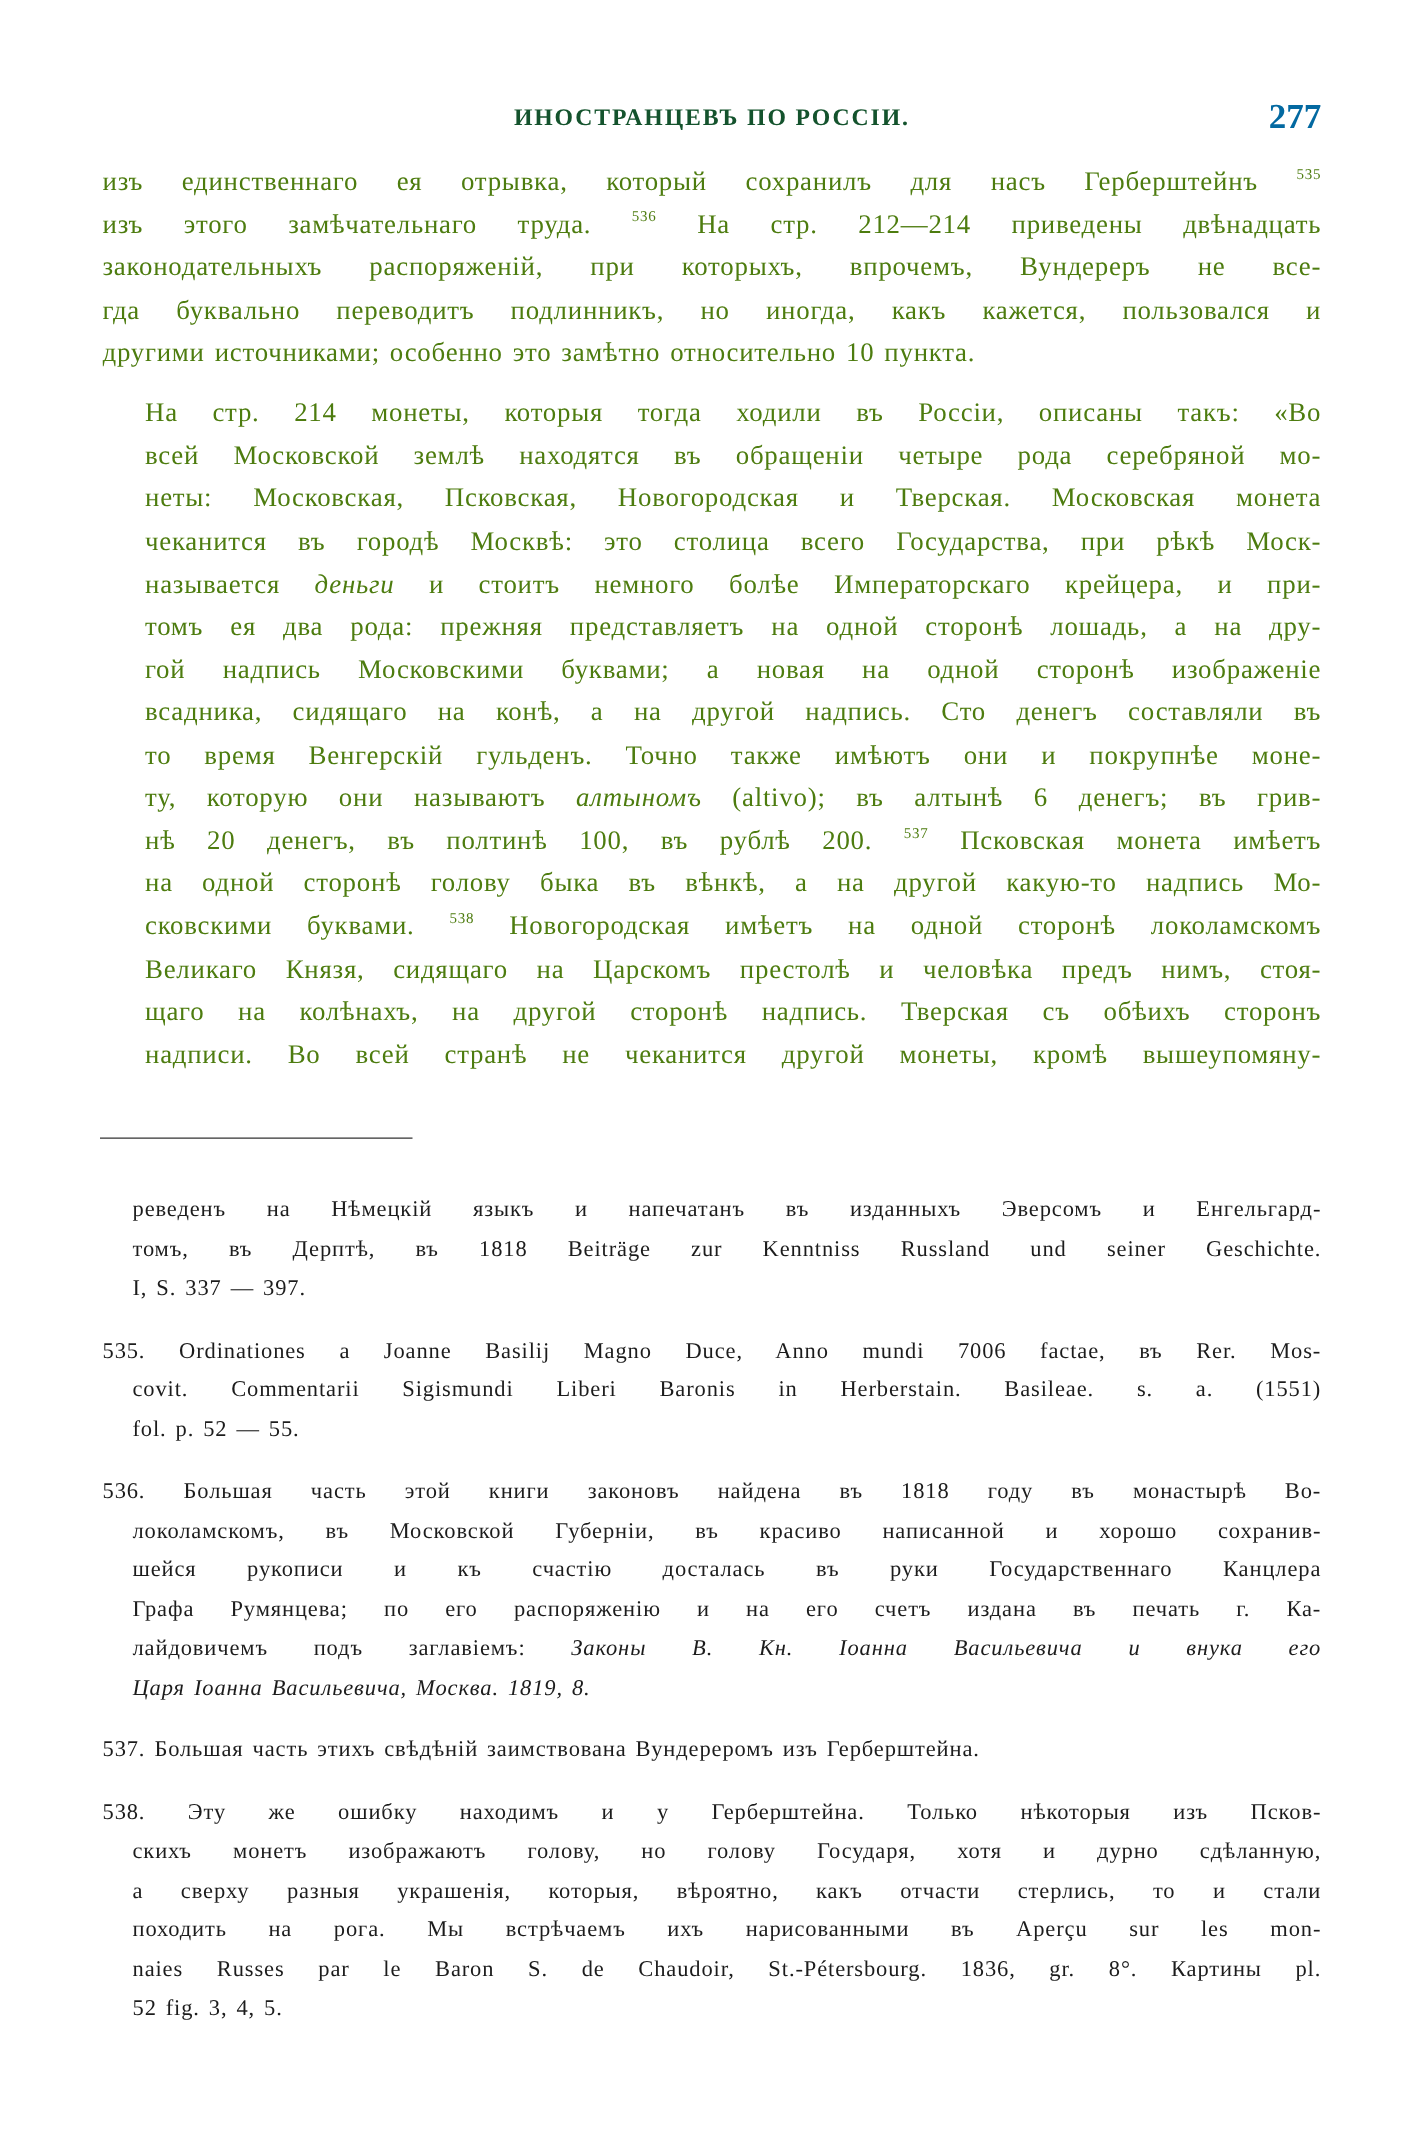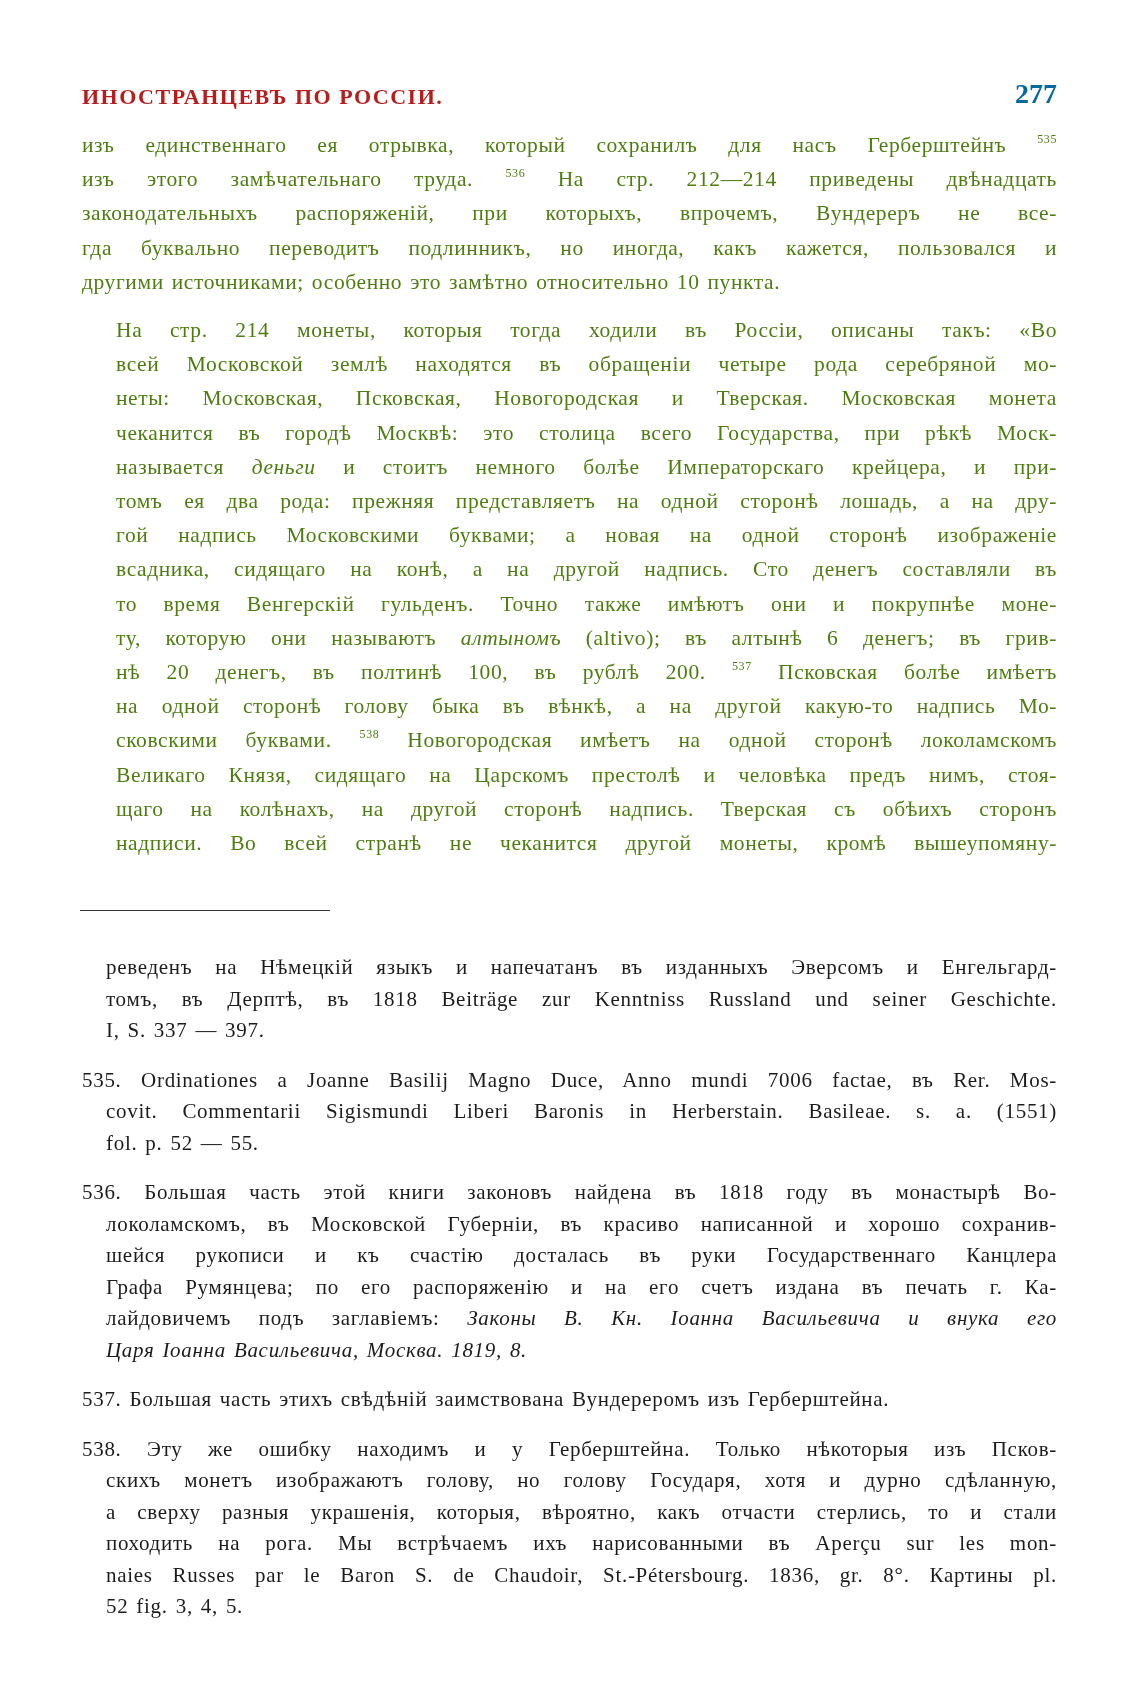--- a/index.html
+++ b/index.html
@@ -9,23 +9,23 @@
     color: #1a1a1a;
     font-family: "DejaVu Serif", "Liberation Serif", serif;
     position: relative;
     overflow: hidden;
   }
   .page { position: absolute; left: 0; top: 0; width: 1140px; height: 1705px; }
   .running-head {
     position: absolute; top: 78px; left: 82px; width: 975px; height: 40px;
   }
   .running-title {
-    position: absolute; left: 0; right: 0; 
-    font-size: 22px; letter-spacing: 1.5px; top: 6px;
-    font-family: "Liberation Serif", serif; font-weight: bold; color: #b91c1c;
+    position: absolute; left: 0; right: 0; text-align: center;
+    font-size: 19px; letter-spacing: 1.5px; top: 6px;
+    font-family: "Liberation Serif", serif; font-weight: bold; color: #14532d;
   }
   .page-number {
     position: absolute; right: 0; top: 0;
     font-size: 28px; font-weight: bold; font-family: "Liberation Serif", serif; color: #0369a1;
   }
   .body-text {
     position: absolute; left: 82px; top: 128px; width: 975px;
     font-family: "Liberation Serif", serif;
     font-size: 21.5px; line-height: 34.2px;
     text-align: justify; letter-spacing: 0.6px; word-spacing: 2px;
@@ -37,21 +37,21 @@
   .line.last { text-align-last: left; }
   sup { font-size: 12px; vertical-align: 9px; line-height: 0; }
   em { font-style: italic; }
   .rule {
     position: absolute; left: 80px; top: 910px; width: 250px; height: 0;
     border-top: 1.5px solid #333;
   }
   .footnotes {
     position: absolute; left: 82px; top: 952px; width: 975px;
     font-family: "Liberation Serif", serif;
-    font-size: 21px; line-height: 31.5px;
+    font-size: 18px; line-height: 31.5px;
     letter-spacing: 0.7px; word-spacing: 2px; color: #1c1c1c;
   }
   .fn { position: relative; padding-left: 24px; margin-bottom: 18px; }
   .fn .fl { display: block; white-space: nowrap; overflow: hidden; text-align: justify; text-align-last: justify; }
   .fn .fl.last { text-align-last: left; }
   .fn .fl.first-num { margin-left: -24px; }
 </style>
 </head>
 <body>
 
@@ -74,21 +74,21 @@
       <span class="line" style="text-indent:34px">На стр. 214 монеты, которыя тогда ходили въ Россіи, описаны такъ: «Во</span>
       <span class="line">всей Московской землѣ находятся въ обращеніи четыре рода серебряной мо-</span>
       <span class="line">неты: Московская, Псковская, Новогородская и Тверская. Московская монета</span>
       <span class="line">чеканится въ городѣ Москвѣ: это столица всего Государства, при рѣкѣ Моск-</span>
       <span class="line"><span>называется</span> <em>деньги</em> <span>и стоитъ немного болѣе Императорскаго крейцера, и при-</span></span>
       <span class="line">томъ ея два рода: прежняя представляетъ на одной сторонѣ лошадь, а на дру-</span>
       <span class="line">гой надпись Московскими буквами; а новая на одной сторонѣ изображеніе</span>
       <span class="line">всадника, сидящаго на конѣ, а на другой надпись. Сто денегъ составляли въ</span>
       <span class="line">то время Венгерскій гульденъ. Точно также имѣютъ они и покрупнѣе моне-</span>
       <span class="line"><span>ту, которую они называютъ</span> <em>алтыномъ</em> <span>(altivo); въ алтынѣ 6 денегъ; въ грив-</span></span>
-      <span class="line"><span>нѣ 20 денегъ, въ полтинѣ 100, въ рублѣ 200.</span> <sup>537</sup> <span>Псковская болѣе имѣетъ</span></span>
+      <span class="line"><span>нѣ 20 денегъ, въ полтинѣ 100, въ рублѣ 200.</span> <sup>537</sup> <span>Псковская монета имѣетъ</span></span>
       <span class="line">на одной сторонѣ голову быка въ вѣнкѣ, а на другой какую-то надпись Мо-</span>
       <span class="line"><span>сковскими буквами.</span> <sup>538</sup> <span>Новогородская имѣетъ на одной сторонѣ локоламскомъ</span></span>
       <span class="line">Великаго Князя, сидящаго на Царскомъ престолѣ и человѣка предъ нимъ, стоя-</span>
       <span class="line">щаго на колѣнахъ, на другой сторонѣ надпись. Тверская съ обѣихъ сторонъ</span>
       <span class="line">надписи. Во всей странѣ не чеканится другой монеты, кромѣ вышеупомяну-</span>
     </p>
   </div>
 
   <div class="rule"></div>
 

